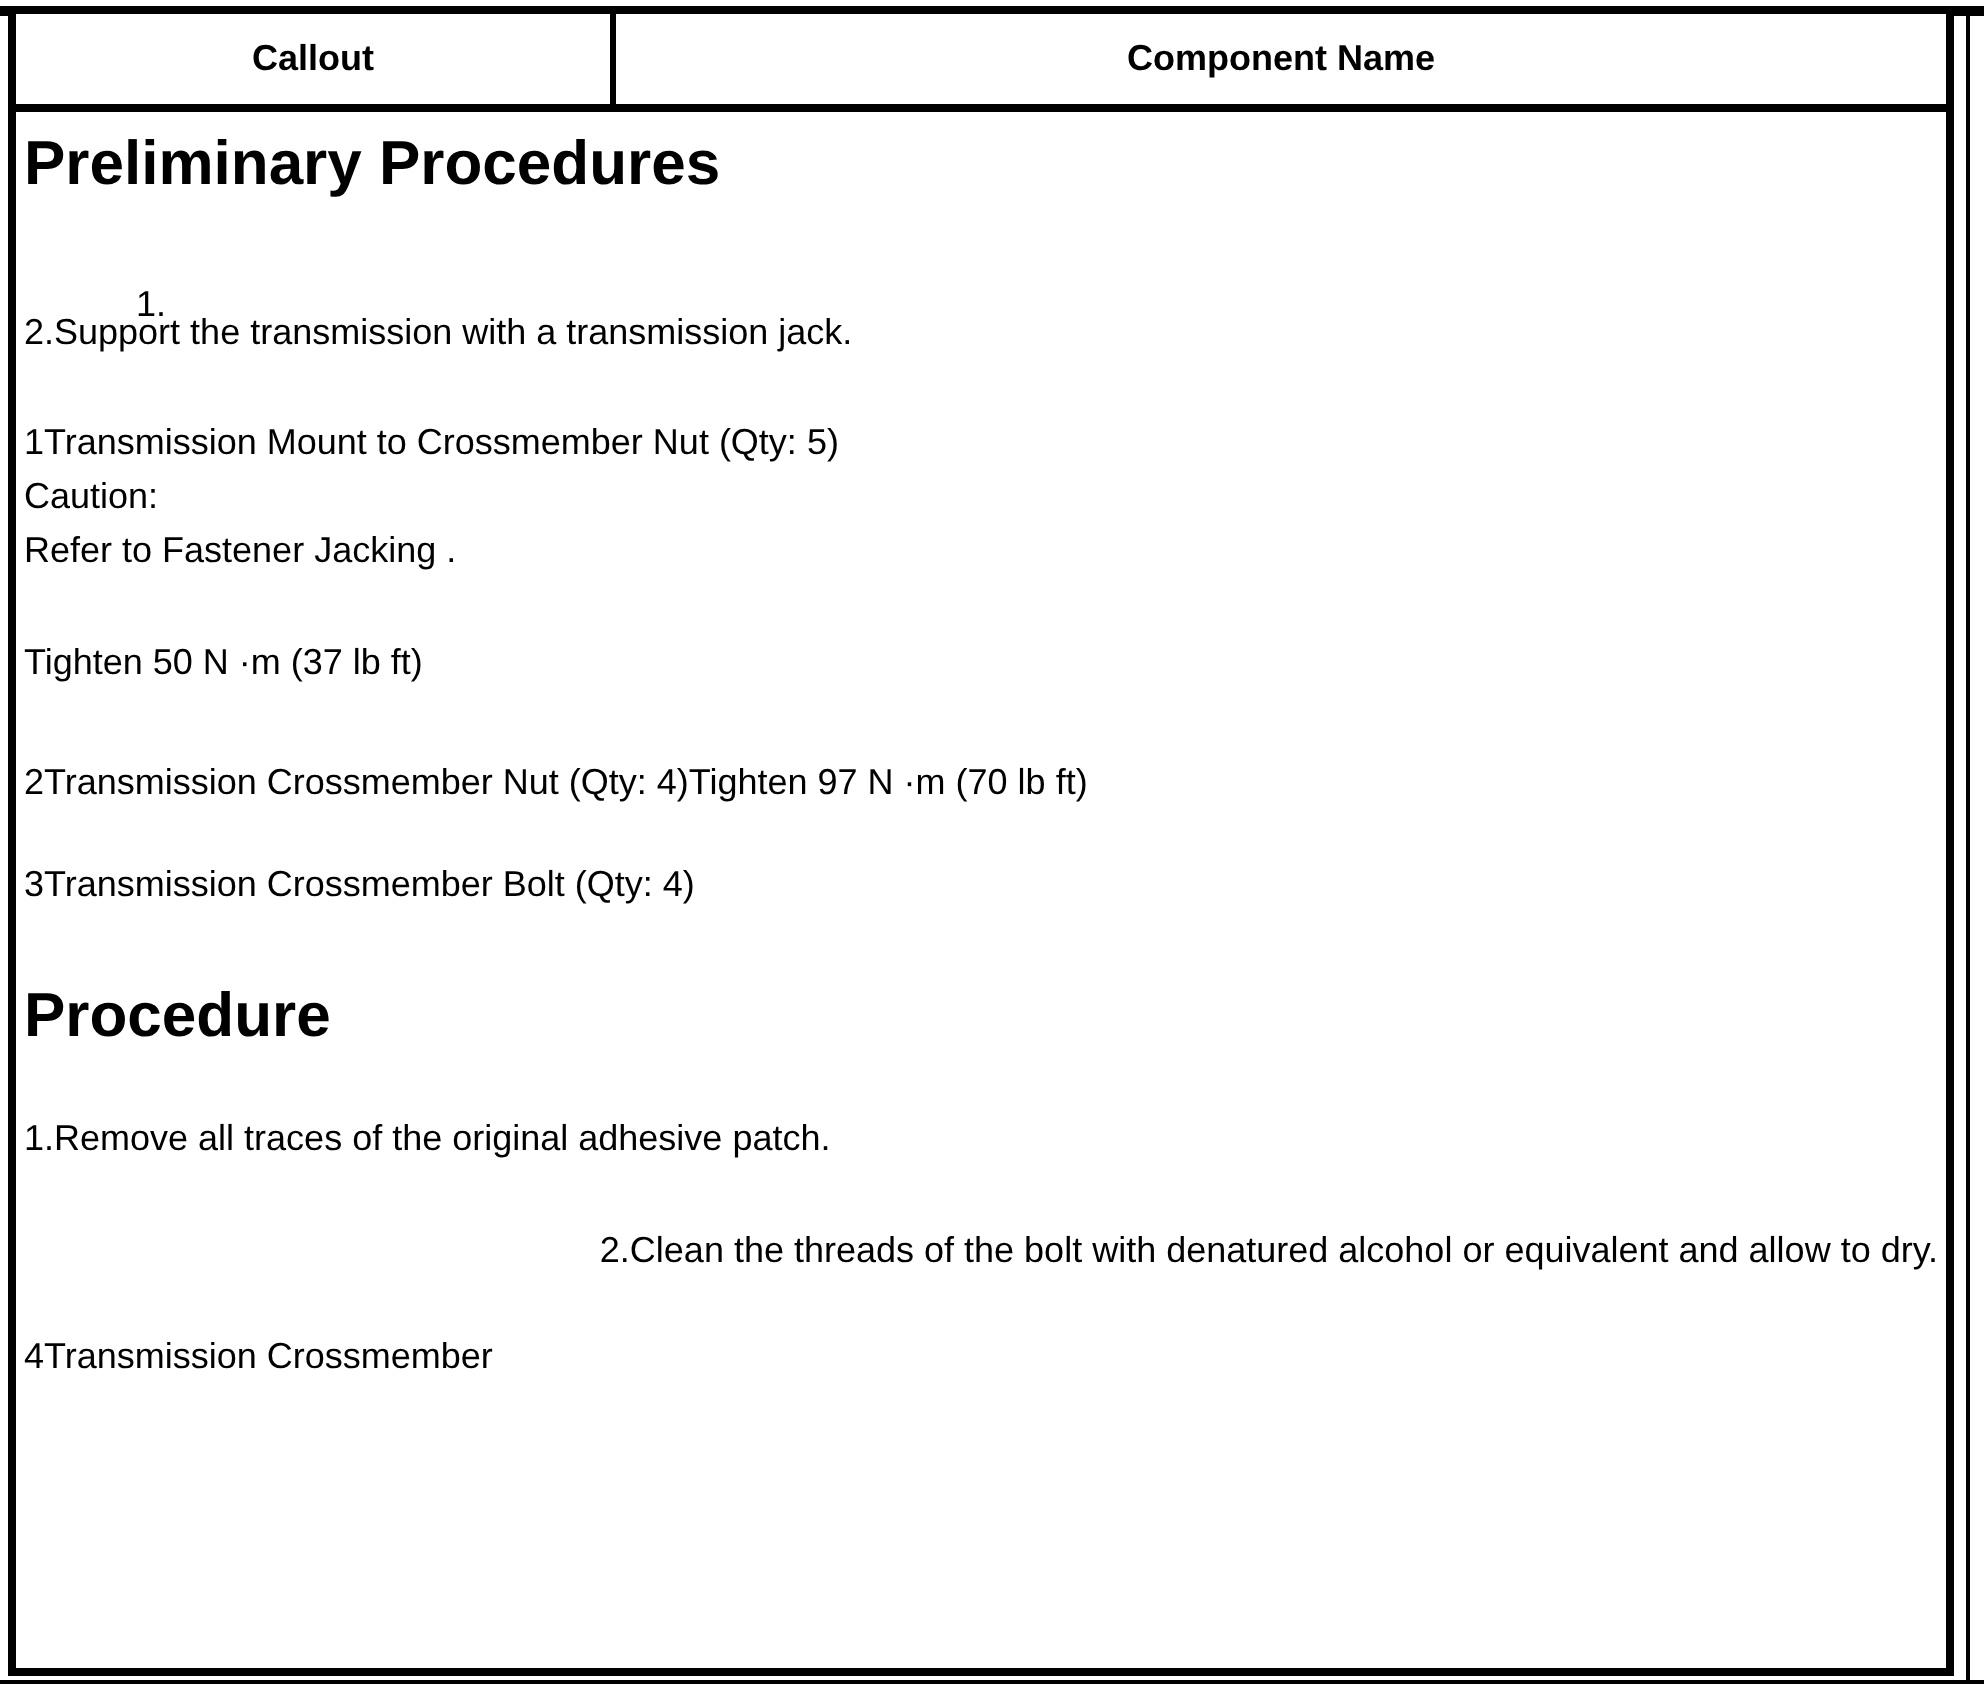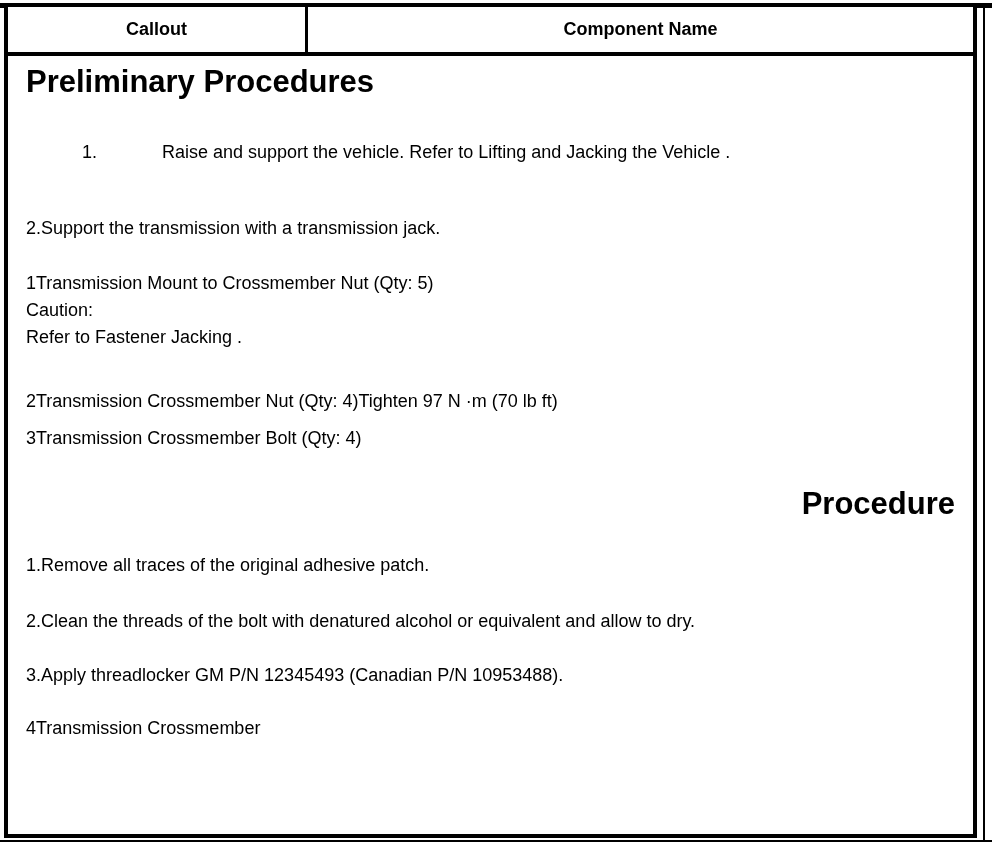--- a/index.html
+++ b/index.html
@@ -41,51 +41,51 @@
   .hcell {
     display: flex;
     align-items: center;
     justify-content: center;
     font-size: 18px;
     font-weight: bold;
   }
   .hcell.callout { width: 300px; border-right: 3px solid #000; justify-content: center; }
   .hcell.compname { flex: 1; }
 
-  .body-cell { padding: 0 18px; }
+  .body-cell { padding: 0 4px; }
 
   .h-big {
     font-size: 31px;
     font-weight: bold;
     line-height: 36px;
     margin-top: 8px;
   }
-  .h-big.mt-proc { margin-top: 38px; text-align: right; }
+  .h-big.mt-proc { margin-top: 38px; }
 
   .para { font-size: 18px; line-height: 20px; }
   .bold { font-weight: normal; }
 
   .ol-item {
     position: relative;
     margin-top: 42px;
     padding-left: 136px;
     font-size: 18px;
     line-height: 20px;
   }
   .ol-num { position: absolute; left: 56px; top: 0; }
 
   .para-group { font-size: 18px; line-height: 27px; }
 
   .mt-step2    { margin-top: 56px; }
   .mt-callout1 { margin-top: 32px; }
   .mt-tighten1 { margin-top: 32px; }
   .mt-callout2 { margin-top: 40px; }
-  .mt-callout3 { margin-top: 17px; }
+  .mt-callout3 { margin-top: 31px; }
   .mt-p1 { margin-top: 33px; }
-  .mt-p2 { margin-top: 36px; }
+  .mt-p2 { margin-top: 36px; text-align: right; }
   .mt-p3 { margin-top: 34px; }
   .mt-p4 { margin-top: 33px; }
 </style>
 </head>
 <body>
 
 <div class="page">
 
   <div class="top-rule"></div>
   <div class="right-rule"></div>
@@ -101,39 +101,38 @@
         <span>Component Name</span>
       </div>
     </div>
 
     <div class="body-cell">
 
       <div class="h-big">Preliminary Procedures</div>
 
       <div class="ol-item">
         <span class="ol-num">1.</span>
-        <span>Raise and support the vehicle. Refer to Lifting and Jacking the Vehicle .</span>
       </div>
 
       <p class="para mt-step2">2.Support the transmission with a transmission jack.</p>
 
       <div class="para-group mt-callout1">
         <div>1Transmission Mount to Crossmember Nut (Qty: 5)</div>
         <div class="bold">Caution:</div>
         <div>Refer to Fastener Jacking .</div>
       </div>
 
+      <p class="para mt-tighten1"><span class="bold">Tighten</span><span> 50 N ·m (37 lb ft)</span></p>
 
       <p class="para mt-callout2"><span>2Transmission Crossmember Nut (Qty: 4)</span><span class="bold">Tighten</span><span> 97 N ·m (70 lb ft)</span></p>
 
       <p class="para mt-callout3">3Transmission Crossmember Bolt (Qty: 4)</p>
 
       <div class="h-big mt-proc">Procedure</div>
 
       <p class="para mt-p1">1.Remove all traces of the original adhesive patch.</p>
       <p class="para mt-p2">2.Clean the threads of the bolt with denatured alcohol or equivalent and allow to dry.</p>
-      <p class="para mt-p3">3.Apply threadlocker GM P/N 12345493 (Canadian P/N 10953488).</p>
 
       <p class="para mt-p4">4Transmission Crossmember</p>
 
     </div>
   </div>
 </div>
 
 </body></html>

